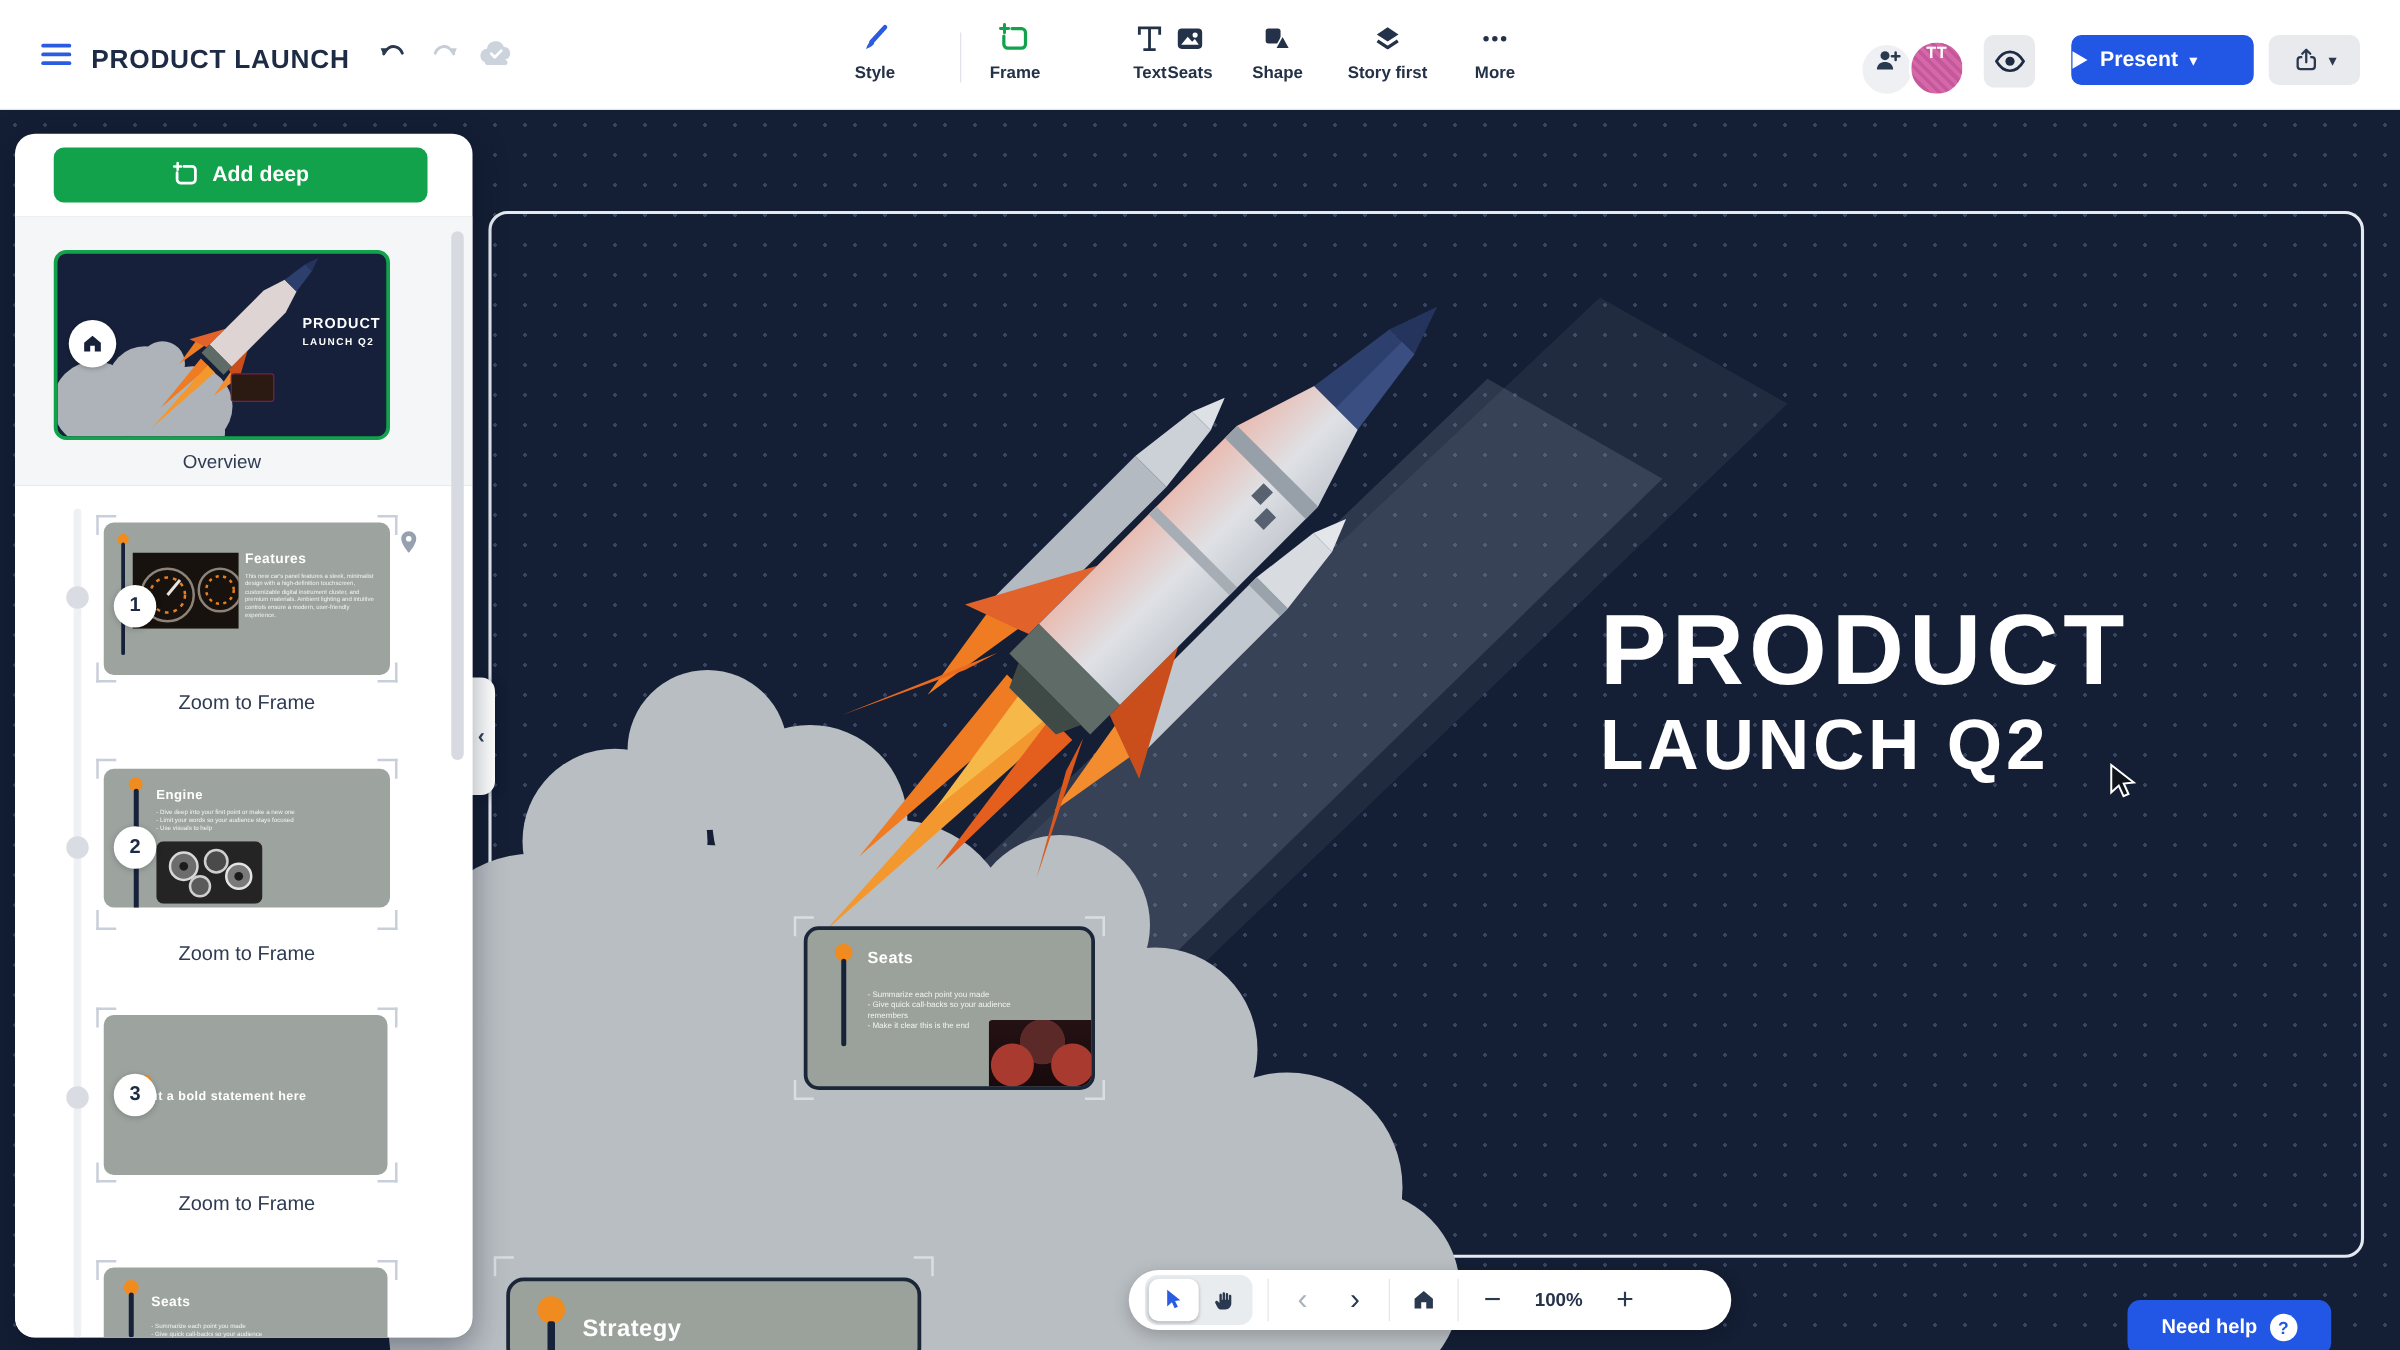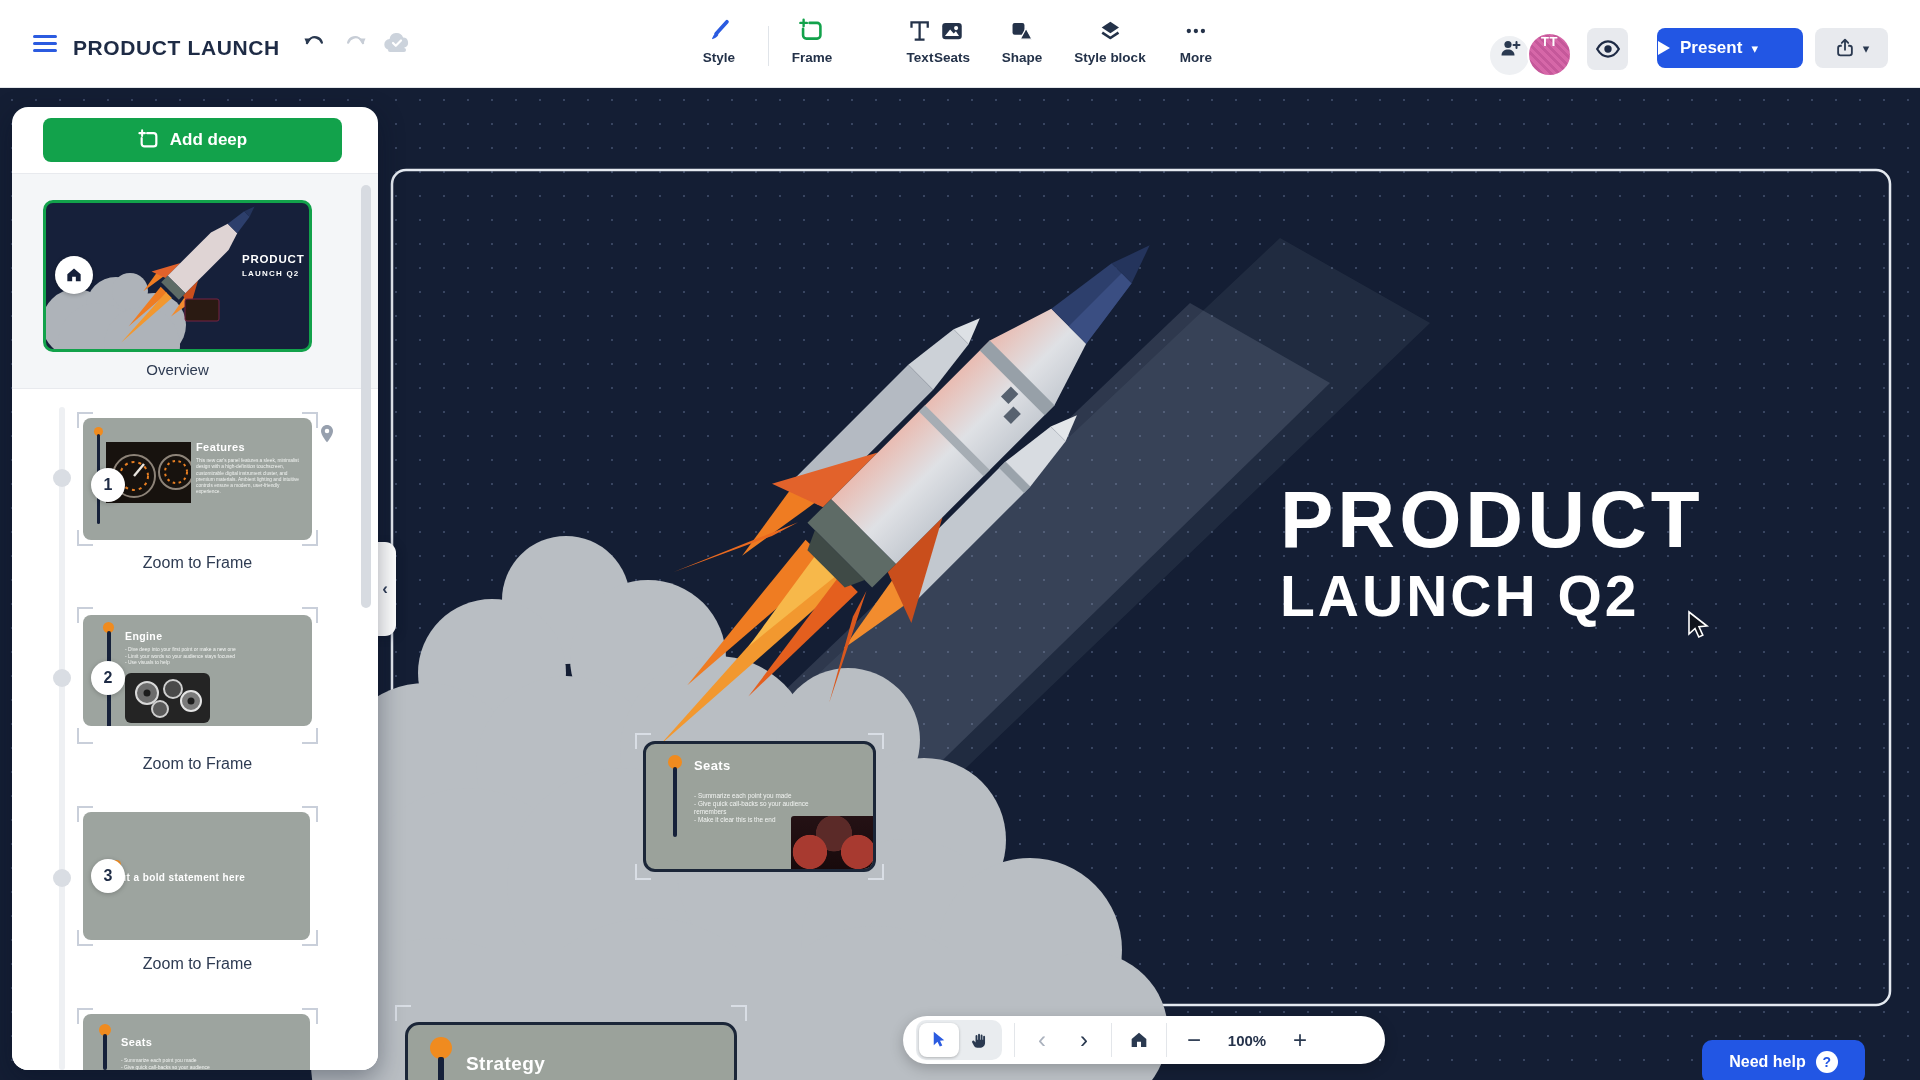--- a/index.html
+++ b/index.html
@@ -230,21 +230,21 @@
     <svg class="abs tb-ico" style="left:342px;" viewBox="0 0 26 26">
       <path d="M21,13 C19,8.5 15,6.5 11.5,7.5 C9,8.2 7,10 6.2,12.5" fill="none" stroke="#c7cdd6" stroke-width="2.4" stroke-linecap="round"></path>
       <polygon points="23.5,8.5 16.5,8.5 21,14.5" fill="#c7cdd6"></polygon>
     </svg>
     <svg class="abs tb-ico" style="left:382px;width:30px;" viewBox="0 0 30 26">
       <path d="M8,20 a5.5,5.5 0 0 1 -0.4,-11 a7,7 0 0 1 13.5,-1.4 a5,5 0 0 1 1.4,9.8 a4.6,4.6 0 0 1 -2,2.6 z" fill="#ccd3dc"></path>
       <path d="M8,20 h14" stroke="#ccd3dc" stroke-width="4" stroke-linecap="round"></path>
       <polyline points="11,13 13.8,15.8 19,10.5" fill="none" stroke="#fff" stroke-width="2.2" stroke-linecap="round" stroke-linejoin="round"></polyline>
     </svg>
 
-    <div class="abs tool-item" style="left:719px;">
+    <div class="abs tool-item" style="left:700px;">
       <svg width="26" height="26" viewBox="0 0 24 24">
         <path d="M19.5,3.5 L9.5,14.5" stroke="#2b5be0" stroke-width="3.4" stroke-linecap="round"></path>
         <path d="M9.8,13.5 C8,14 6.5,16.5 5.5,19.5 C8.5,18.6 10.6,17.3 11.6,15.4 Z" fill="#2b5be0"></path>
       </svg>
       <div class="tool-label">Style</div>
     </div>
     <div class="abs tb-sep" style="left:768px;"></div>
     <div class="abs tool-item" style="left:812px;">
       <svg width="26" height="26" viewBox="0 0 24 24">
         <path d="M10,4.5 H17 A3,3 0 0 1 20,7.5 V16 A3,3 0 0 1 17,19 H7 A3,3 0 0 1 4,16 V10" fill="none" stroke="#12a24b" stroke-width="2.4" stroke-linecap="round"></path>
@@ -271,21 +271,21 @@
         <rect x="3.5" y="4.5" width="11" height="11" rx="2" fill="#243249"></rect>
         <polygon points="10.5,19.5 16,9.5 21.5,19.5" fill="#243249" stroke="#fff" stroke-width="1.2"></polygon>
       </svg>
       <div class="tool-label">Shape</div>
     </div>
     <div class="abs tool-item" style="left:1110px;">
       <svg width="26" height="26" viewBox="0 0 24 24">
         <polygon points="12,3.5 20,8.8 12,14 4,8.8" fill="#243249"></polygon>
         <polyline points="4.5,13.5 12,18.5 19.5,13.5" fill="none" stroke="#243249" stroke-width="2.4" stroke-linejoin="round"></polyline>
       </svg>
-      <div class="tool-label">Style block</div>
+      <div class="tool-label">Story first</div>
     </div>
     <div class="abs tool-item" style="left:1196px;">
       <svg width="26" height="26" viewBox="0 0 24 24">
         <circle cx="5.5" cy="12" r="2" fill="#243249"></circle>
           <circle cx="12" cy="12" r="2" fill="#243249"></circle>
           <circle cx="18.5" cy="12" r="2" fill="#243249"></circle>
       </svg>
       <div class="tool-label">More</div>
     </div>
 

